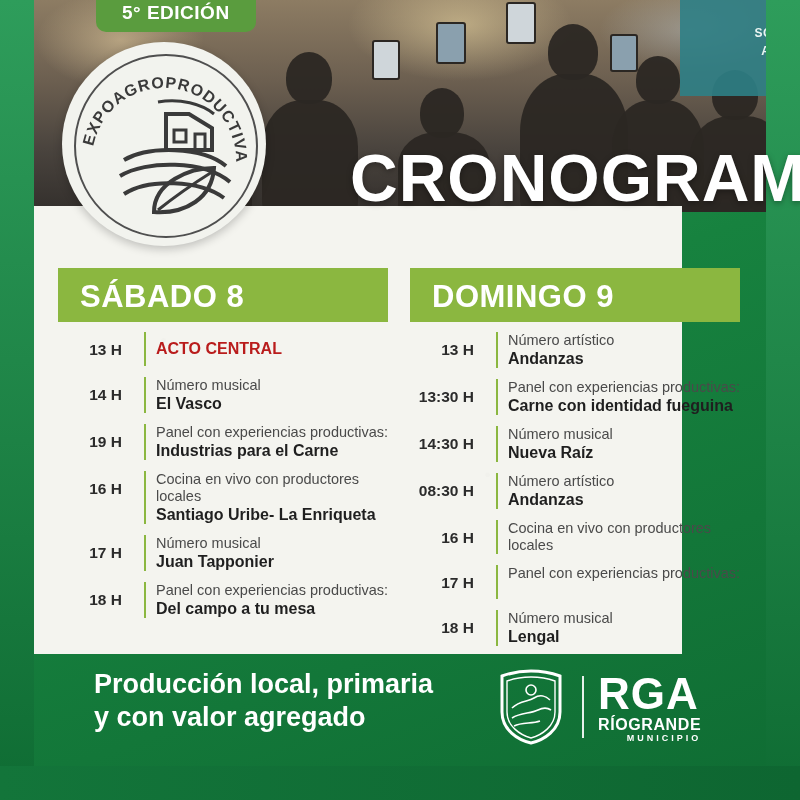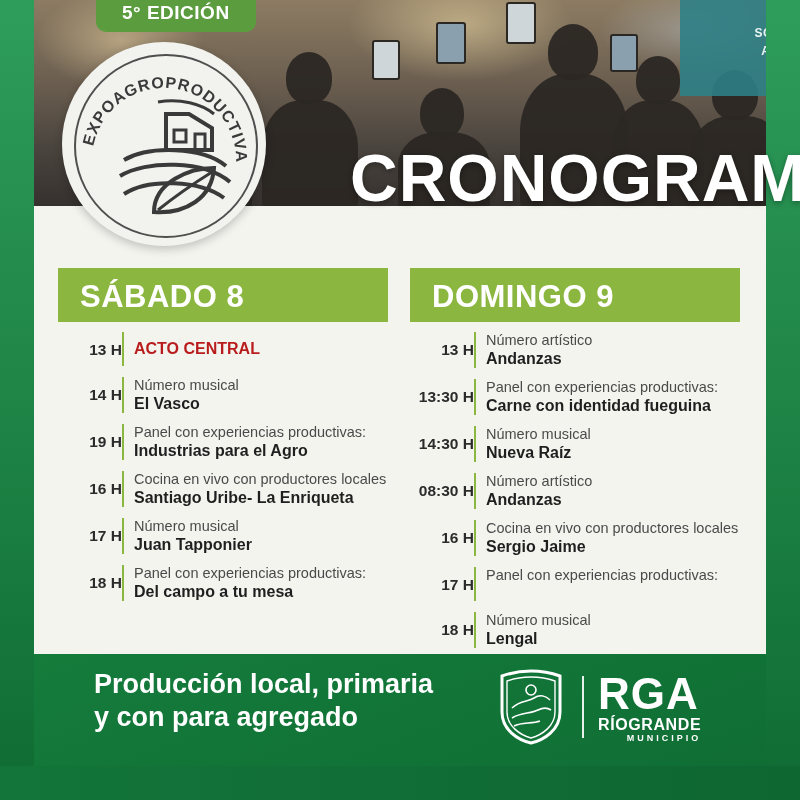--- a/index.html
+++ b/index.html
@@ -133,21 +133,21 @@
     font-weight: 800;
     letter-spacing: 1px;
     text-shadow: 0 2px 6px rgba(0,0,0,.35);
     z-index: 6;
   }
 
   
   .panel {
     position: absolute;
     left: 34px; top: 206px;
-    width: 732px; height: 448px;
+    width: 648px; height: 448px;
     background: #f4f4ef;
     z-index: 4;
   }
   .panel-texture {
     position: absolute;
     inset: 0;
     background:
       radial-gradient(circle at 20% 30%, rgba(0,0,0,0.02) 0 2px, transparent 3px),
       radial-gradient(circle at 70% 60%, rgba(0,0,0,0.02) 0 2px, transparent 3px);
     opacity: .6;
@@ -172,21 +172,21 @@
   #sun-col { left: 376px; top: 126px; width: 350px; }
 
   .row {
     display: flex;
     align-items: flex-start;
     margin-bottom: 11px;
   }
   .time {
     width: 64px;
     text-align: right;
-    padding-right: 0;
+    padding-right: 22px;
     font-size: 15.5px;
     font-weight: 700;
     color: #2b2b2b;
     flex: none;
     padding-top: 9px;
   }
   .time.wide { width: 64px; }
   .divider {
     width: 2px;
     background: #8bb740;
@@ -363,21 +363,21 @@
           <div class="sub">Número musical</div>
           <div class="main-line">El Vasco</div>
         </div>
       </div>
 
       <div class="row">
         <div class="time">19 H</div>
         <div class="divider"></div>
         <div class="texts">
           <div class="sub">Panel con experiencias productivas:</div>
-          <div class="main-line">Industrias para el Agro</div>
+          <div class="main-line">Industrias para el Carne</div>
         </div>
       </div>
 
       <div class="row">
         <div class="time">16 H</div>
         <div class="divider"></div>
         <div class="texts">
           <div class="sub">Cocina en vivo con productores locales</div>
           <div class="main-line">Santiago Uribe- La Enriqueta</div>
         </div>
@@ -439,21 +439,20 @@
           <div class="sub">Número artístico</div>
           <div class="main-line">Andanzas</div>
         </div>
       </div>
 
       <div class="row">
         <div class="time wide">16 H</div>
         <div class="divider"></div>
         <div class="texts">
           <div class="sub">Cocina en vivo con productores locales</div>
-          <div class="main-line">Sergio Jaime</div>
         </div>
       </div>
 
       <div class="row">
         <div class="time wide">17 H</div>
         <div class="divider"></div>
         <div class="texts">
           <div class="sub">Panel con experiencias productivas:</div>
         </div>
       </div>
@@ -466,21 +465,21 @@
           <div class="main-line">Lengal</div>
         </div>
       </div>
 
     </div>
   </div>
 
   <div class="bottom">
     <div class="slogan">
       <div>Producción local, primaria</div>
-      <div>y con para agregado</div>
+      <div>y con valor agregado</div>
     </div>
 
     <div class="rga-wrap">
       <svg class="crest" viewBox="0 0 74 78">
         <path d="M37 3 C52 3 66 8 66 8 L66 44 C66 62 50 72 37 75 C24 72 8 62 8 44 L8 8 C8 8 22 3 37 3 Z" fill="none" stroke="#ffffff" stroke-width="3"></path>
         <path d="M37 9 C50 9 61 13 61 13 L61 44 C61 58 48 67 37 70 C26 67 13 58 13 44 L13 13 C13 13 24 9 37 9 Z" fill="none" stroke="#ffffff" stroke-width="1.4"></path>
         <path d="M18 40 C26 32 34 34 40 30 C46 26 52 28 56 32" fill="none" stroke="#ffffff" stroke-width="1.6"></path>
         <path d="M18 50 C27 44 36 46 44 42 C50 39 54 40 57 42" fill="none" stroke="#ffffff" stroke-width="1.6"></path>
         <path d="M20 58 C28 54 38 56 46 53" fill="none" stroke="#ffffff" stroke-width="1.6"></path>
         <circle cx="37" cy="22" r="5" fill="none" stroke="#ffffff" stroke-width="1.6"></circle>

